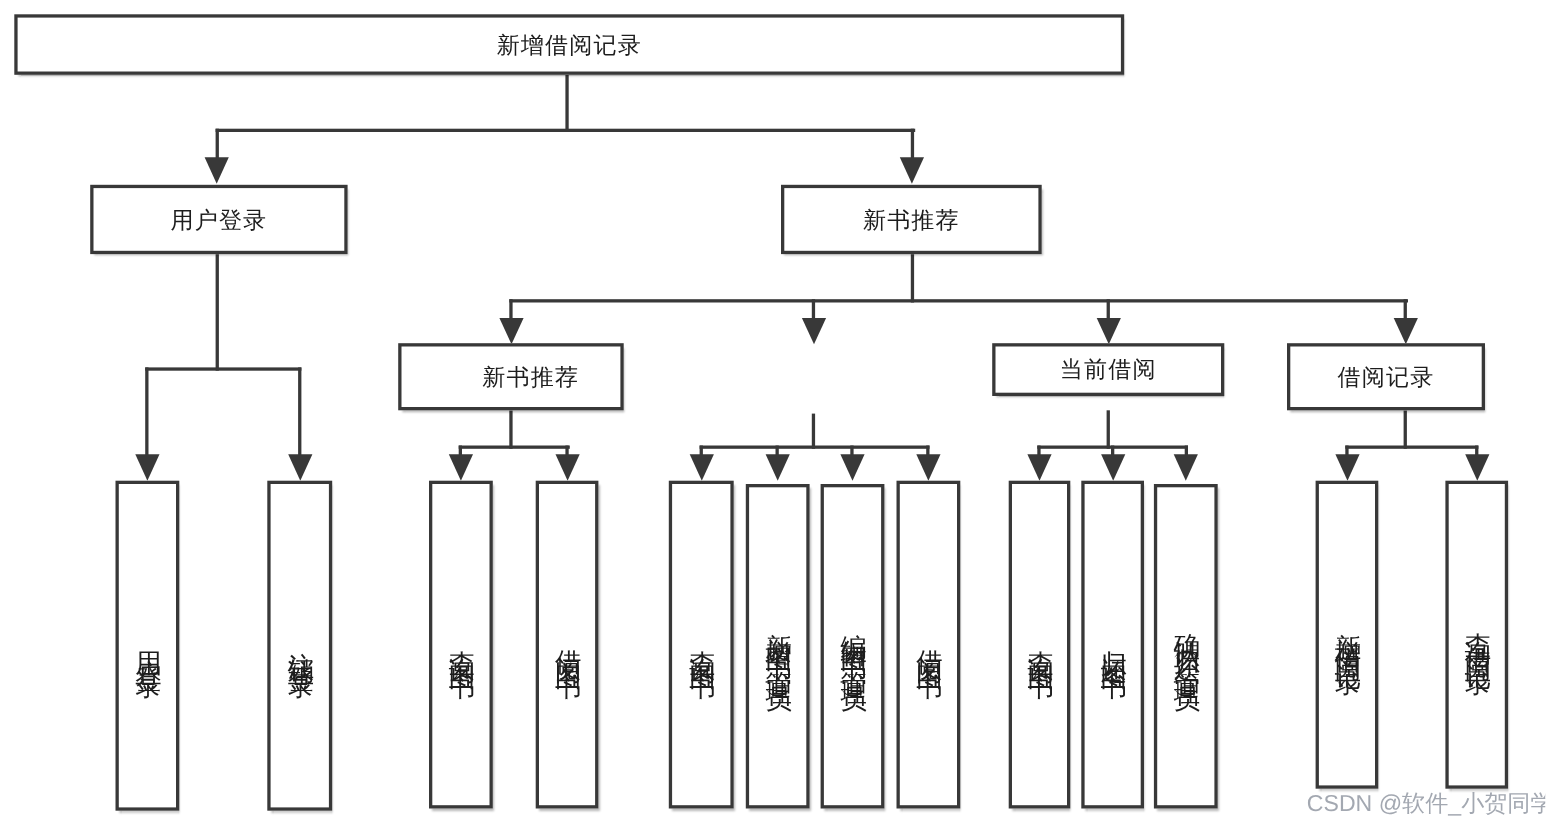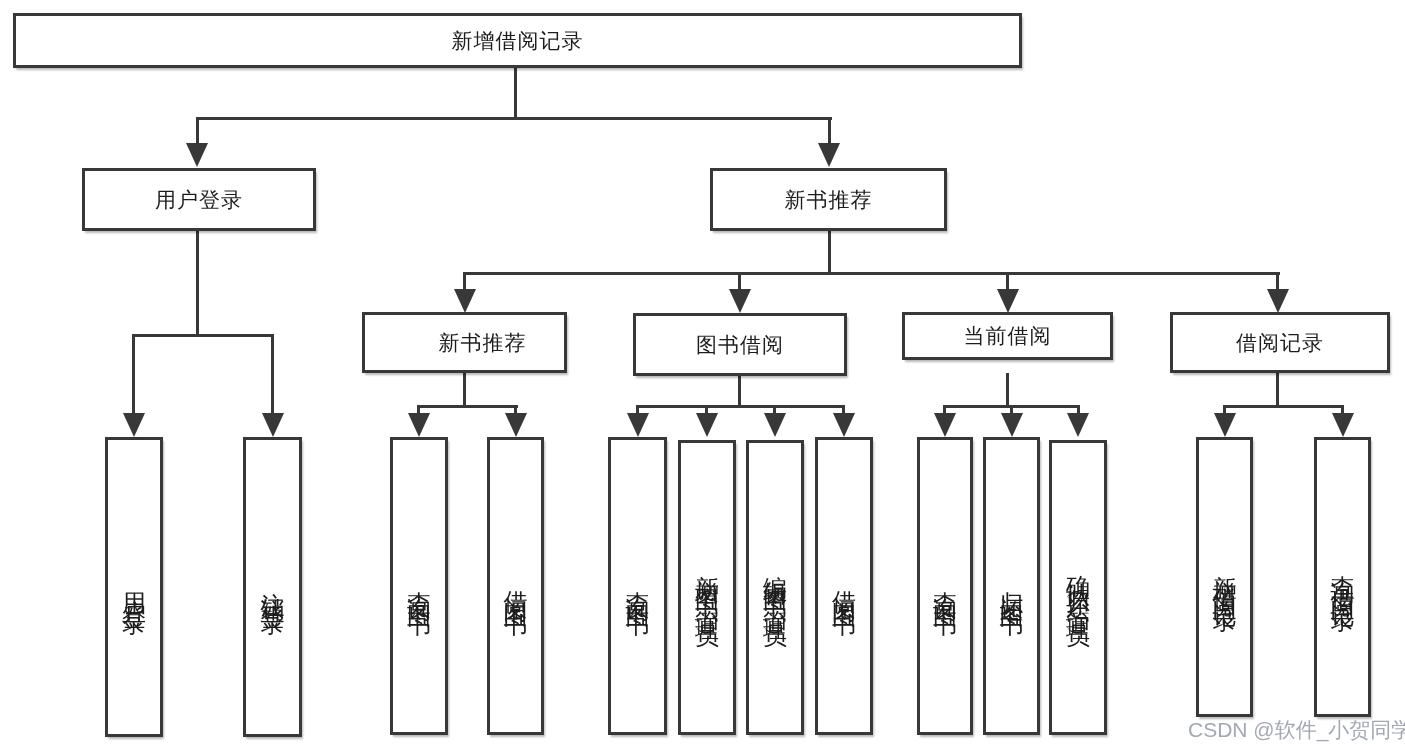--- a/index.html
+++ b/index.html
@@ -46,27 +46,24 @@
   <div class="hbox" style="left:82px;top:168px;width:234px;height:63px;">
     <span>用户登录</span>
   </div>
   <div class="hbox" style="left:710px;top:168px;width:237px;height:63px;">
     <span>新书推荐</span>
   </div>
 
   <div class="hbox" style="left:362px;top:312px;width:205px;height:61px;padding-left:36px;">
     <span>新书推荐</span>
   </div>
-  <div class="hbox" style="left:633px;top:313px;width:214px;height:63px;">
-    <span>图书借阅</span>
-  </div>
   <div class="hbox" style="left:902px;top:312px;width:211px;height:48px;">
     <span>当前借阅</span>
   </div>
-  <div class="hbox" style="left:1170px;top:312px;width:220px;height:61px;">
+  <div class="hbox" style="left:1170px;top:312px;width:180px;height:61px;">
     <span>借阅记录</span>
   </div>
 
   <div class="vbox" style="left:105px;top:437px;width:58px;height:300px;">
     <span>用户登录</span>
   </div>
   <div class="vbox" style="left:243px;top:437px;width:59px;height:300px;">
     <span>注销登录</span>
   </div>
 

